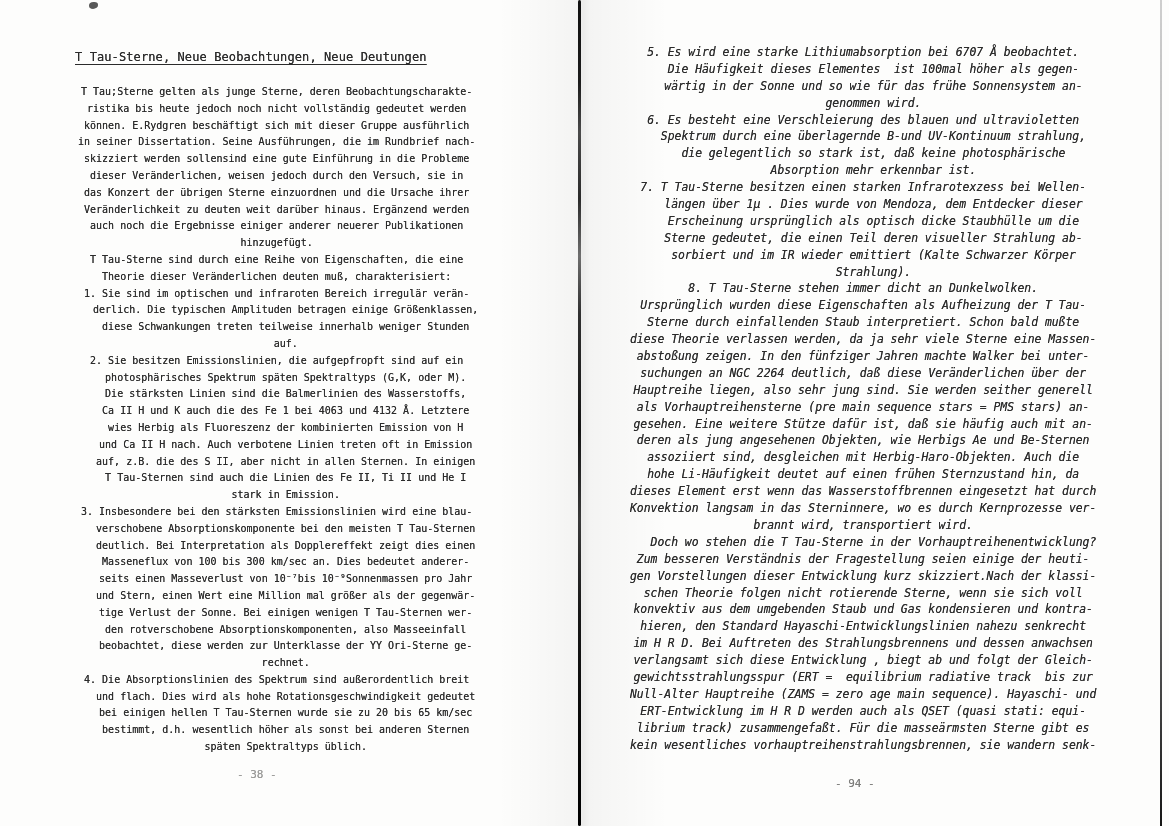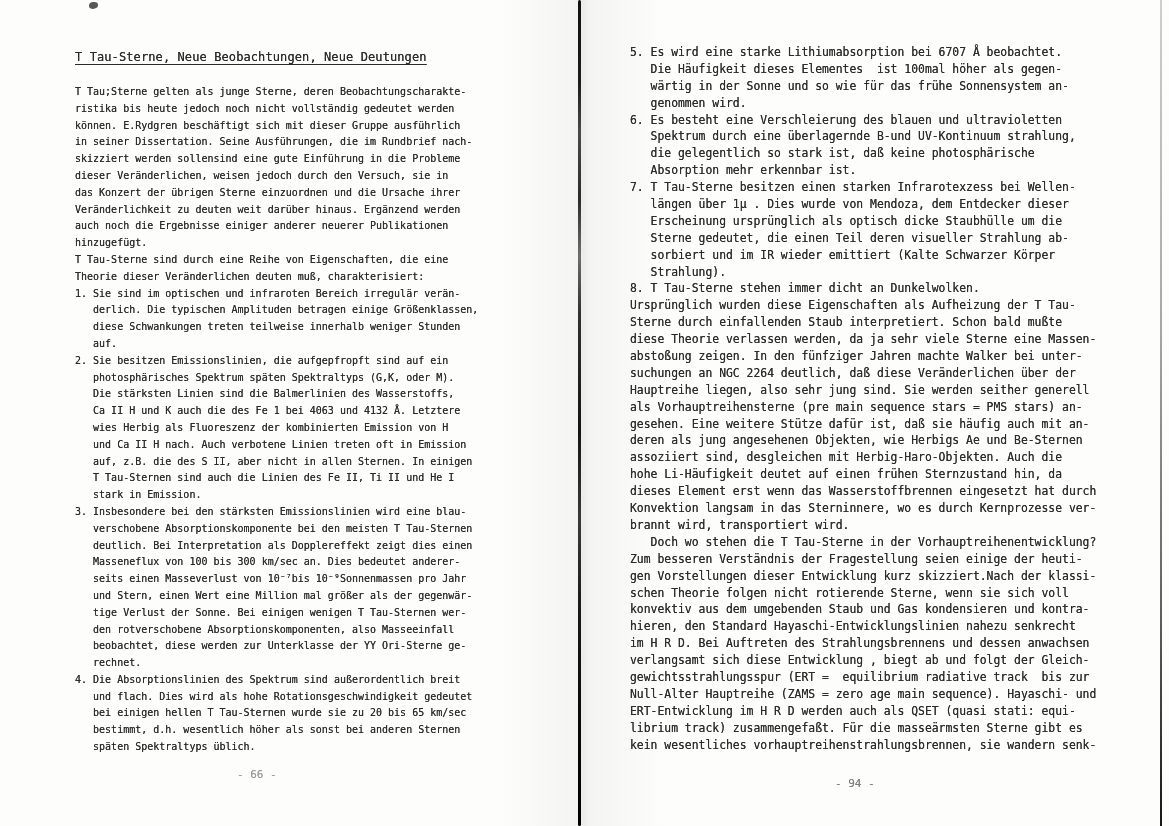--- a/index.html
+++ b/index.html
@@ -19,21 +19,21 @@
   
   #spread::before {
     content: "";
     position: absolute;
     left: 498px; top: 0; width: 170px; height: 826px;
     background: linear-gradient(to right,
       rgba(0,0,0,0) 0%, rgba(0,0,0,0.035) 46%,
       rgba(0,0,0,0.07) 50%, rgba(0,0,0,0.035) 54%, rgba(0,0,0,0) 100%);
     pointer-events: none;
   }
-  .page { position: absolute; top: 0; height: 826px; }
+  .page { position: absolute; top: 0; height: 826px; text-align: center; }
   #left-page  { left: 0;    width: 578px; }
   #right-page { left: 590px; width: 579px; }
 
   .heading {
     position: absolute;
     left: 75px; top: 50px;
     font-size: 12px;
     letter-spacing: 0.1px;
     white-space: pre;
     text-decoration: underline;
@@ -47,21 +47,21 @@
   }
   #left-lines {
     left: 75px; top: 84px;
     font-size: 10px;
   }
   #left-lines .tline { height: 16.8px; line-height: 16.8px; }
   #right-lines {
     left: 40px; top: 44px;   
     font-size: 11.4px;
   }
-  #right-lines .tline { height: 16.9px; line-height: 16.9px; }
+  #right-lines .tline { height: 16.9px; line-height: 16.9px; font-style: italic; }
 
   .page-number {
     position: absolute;
     font-size: 11px;
     white-space: pre;
   }
   #page-number-left  { left: 237px; top: 768px; color: #9a9a98; text-shadow: 0 0 0.6px rgba(120,120,120,0.6); }
   #page-number-right { left: 245px; top: 777px; color: #7d7d7b; text-shadow: 0 0 0.6px rgba(90,90,90,0.6); }
 
   
@@ -98,21 +98,21 @@
   }
 </style>
 </head>
 <body>
 
 <div id="spread">
 
   <div class="page" id="left-page">
     <div class="heading">T Tau-Sterne, Neue Beobachtungen, Neue Deutungen</div>
     <div class="lines" id="left-lines"><div class="tline">T Tau;Sterne gelten als junge Sterne, deren Beobachtungscharakte-</div><div class="tline">ristika bis heute jedoch noch nicht vollständig gedeutet werden</div><div class="tline">können. E.Rydgren beschäftigt sich mit dieser Gruppe ausführlich</div><div class="tline">in seiner Dissertation. Seine Ausführungen, die im Rundbrief nach-</div><div class="tline">skizziert werden sollensind eine gute Einführung in die Probleme</div><div class="tline">dieser Veränderlichen, weisen jedoch durch den Versuch, sie in</div><div class="tline">das Konzert der übrigen Sterne einzuordnen und die Ursache ihrer</div><div class="tline">Veränderlichkeit zu deuten weit darüber hinaus. Ergänzend werden</div><div class="tline">auch noch die Ergebnisse einiger anderer neuerer Publikationen</div><div class="tline">hinzugefügt.</div><div class="tline">T Tau-Sterne sind durch eine Reihe von Eigenschaften, die eine</div><div class="tline">Theorie dieser Veränderlichen deuten muß, charakterisiert:</div><div class="tline">1. Sie sind im optischen und infraroten Bereich irregulär verän-</div><div class="tline">   derlich. Die typischen Amplituden betragen einige Größenklassen,</div><div class="tline">   diese Schwankungen treten teilweise innerhalb weniger Stunden</div><div class="tline">   auf.</div><div class="tline">2. Sie besitzen Emissionslinien, die aufgepfropft sind auf ein</div><div class="tline">   photosphärisches Spektrum späten Spektraltyps (G,K, oder M).</div><div class="tline">   Die stärksten Linien sind die Balmerlinien des Wasserstoffs,</div><div class="tline">   Ca II H und K auch die des Fe 1 bei 4063 und 4132 Å. Letztere</div><div class="tline">   wies Herbig als Fluoreszenz der kombinierten Emission von H</div><div class="tline">   und Ca II H nach. Auch verbotene Linien treten oft in Emission</div><div class="tline">   auf, z.B. die des S II, aber nicht in allen Sternen. In einigen</div><div class="tline">   T Tau-Sternen sind auch die Linien des Fe II, Ti II und He I</div><div class="tline">   stark in Emission.</div><div class="tline">3. Insbesondere bei den stärksten Emissionslinien wird eine blau-</div><div class="tline">   verschobene Absorptionskomponente bei den meisten T Tau-Sternen</div><div class="tline">   deutlich. Bei Interpretation als Dopplereffekt zeigt dies einen</div><div class="tline">   Masseneflux von 100 bis 300 km/sec an. Dies bedeutet anderer-</div><div class="tline">   seits einen Masseverlust von 10⁻⁷bis 10⁻⁹Sonnenmassen pro Jahr</div><div class="tline">   und Stern, einen Wert eine Million mal größer als der gegenwär-</div><div class="tline">   tige Verlust der Sonne. Bei einigen wenigen T Tau-Sternen wer-</div><div class="tline">   den rotverschobene Absorptionskomponenten, also Masseeinfall</div><div class="tline">   beobachtet, diese werden zur Unterklasse der YY Ori-Sterne ge-</div><div class="tline">   rechnet.</div><div class="tline">4. Die Absorptionslinien des Spektrum sind außerordentlich breit</div><div class="tline">   und flach. Dies wird als hohe Rotationsgeschwindigkeit gedeutet</div><div class="tline">   bei einigen hellen T Tau-Sternen wurde sie zu 20 bis 65 km/sec</div><div class="tline">   bestimmt, d.h. wesentlich höher als sonst bei anderen Sternen</div><div class="tline">   späten Spektraltyps üblich.</div></div>
-    <div class="page-number" id="page-number-left">- 66 -</div>
+    <div class="page-number" id="page-number-left">- 38 -</div>
   </div>
 
   <div class="page" id="right-page">
     <div class="lines" id="right-lines"><div class="tline">5. Es wird eine starke Lithiumabsorption bei 6707 Å beobachtet.</div><div class="tline">   Die Häufigkeit dieses Elementes  ist 100mal höher als gegen-</div><div class="tline">   wärtig in der Sonne und so wie für das frühe Sonnensystem an-</div><div class="tline">   genommen wird.</div><div class="tline">6. Es besteht eine Verschleierung des blauen und ultravioletten</div><div class="tline">   Spektrum durch eine überlagernde B-und UV-Kontinuum strahlung,</div><div class="tline">   die gelegentlich so stark ist, daß keine photosphärische</div><div class="tline">   Absorption mehr erkennbar ist.</div><div class="tline">7. T Tau-Sterne besitzen einen starken Infrarotexzess bei Wellen-</div><div class="tline">   längen über 1μ . Dies wurde von Mendoza, dem Entdecker dieser</div><div class="tline">   Erscheinung ursprünglich als optisch dicke Staubhülle um die</div><div class="tline">   Sterne gedeutet, die einen Teil deren visueller Strahlung ab-</div><div class="tline">   sorbiert und im IR wieder emittiert (Kalte Schwarzer Körper</div><div class="tline">   Strahlung).</div><div class="tline">8. T Tau-Sterne stehen immer dicht an Dunkelwolken.</div><div class="tline">Ursprünglich wurden diese Eigenschaften als Aufheizung der T Tau-</div><div class="tline">Sterne durch einfallenden Staub interpretiert. Schon bald mußte</div><div class="tline">diese Theorie verlassen werden, da ja sehr viele Sterne eine Massen-</div><div class="tline">abstoßung zeigen. In den fünfziger Jahren machte Walker bei unter-</div><div class="tline">suchungen an NGC 2264 deutlich, daß diese Veränderlichen über der</div><div class="tline">Hauptreihe liegen, also sehr jung sind. Sie werden seither generell</div><div class="tline">als Vorhauptreihensterne (pre main sequence stars = PMS stars) an-</div><div class="tline">gesehen. Eine weitere Stütze dafür ist, daß sie häufig auch mit an-</div><div class="tline">deren als jung angesehenen Objekten, wie Herbigs Ae und Be-Sternen</div><div class="tline">assoziiert sind, desgleichen mit Herbig-Haro-Objekten. Auch die</div><div class="tline">hohe Li-Häufigkeit deutet auf einen frühen Sternzustand hin, da</div><div class="tline">dieses Element erst wenn das Wasserstoffbrennen eingesetzt hat durch</div><div class="tline">Konvektion langsam in das Sterninnere, wo es durch Kernprozesse ver-</div><div class="tline">brannt wird, transportiert wird.</div><div class="tline">   Doch wo stehen die T Tau-Sterne in der Vorhauptreihenentwicklung?</div><div class="tline">Zum besseren Verständnis der Fragestellung seien einige der heuti-</div><div class="tline">gen Vorstellungen dieser Entwicklung kurz skizziert.Nach der klassi-</div><div class="tline">schen Theorie folgen nicht rotierende Sterne, wenn sie sich voll</div><div class="tline">konvektiv aus dem umgebenden Staub und Gas kondensieren und kontra-</div><div class="tline">hieren, den Standard Hayaschi-Entwicklungslinien nahezu senkrecht</div><div class="tline">im H R D. Bei Auftreten des Strahlungsbrennens und dessen anwachsen</div><div class="tline">verlangsamt sich diese Entwicklung , biegt ab und folgt der Gleich-</div><div class="tline">gewichtsstrahlungsspur (ERT =  equilibrium radiative track  bis zur</div><div class="tline">Null-Alter Hauptreihe (ZAMS = zero age main sequence). Hayaschi- und</div><div class="tline">ERT-Entwicklung im H R D werden auch als QSET (quasi stati: equi-</div><div class="tline">librium track) zusammengefaßt. Für die masseärmsten Sterne gibt es</div><div class="tline">kein wesentliches vorhauptreihenstrahlungsbrennen, sie wandern senk-</div></div>
     <div class="page-number" id="page-number-right">- 94 -</div>
   </div>
 
   <div id="ink-speck"></div>
   <div id="gutter-shadow"></div>
   <div id="page-edge-line"></div>

